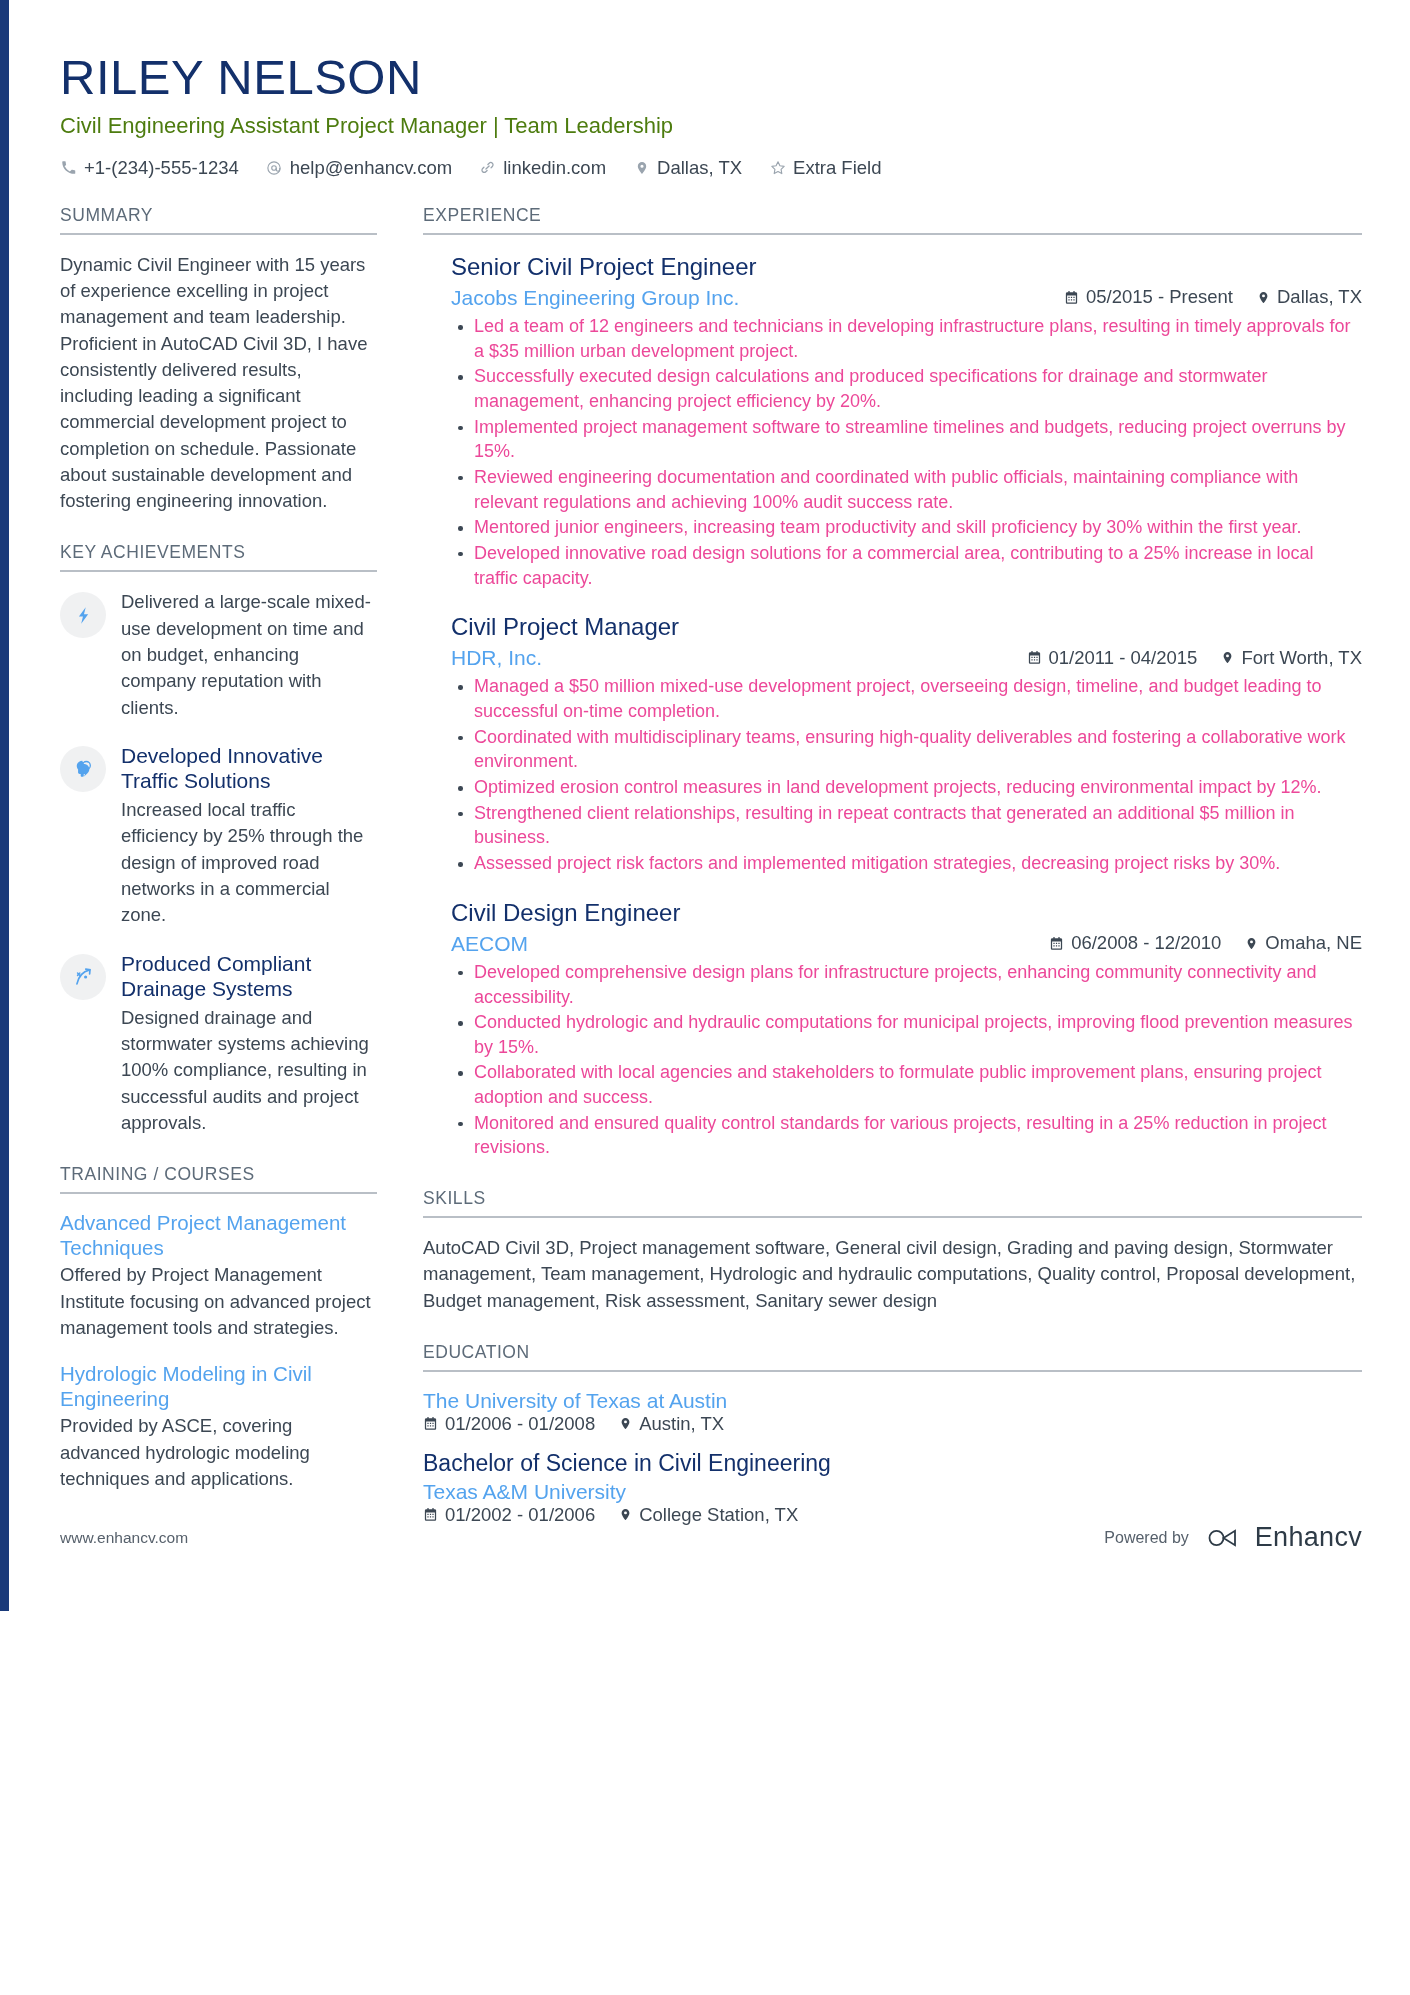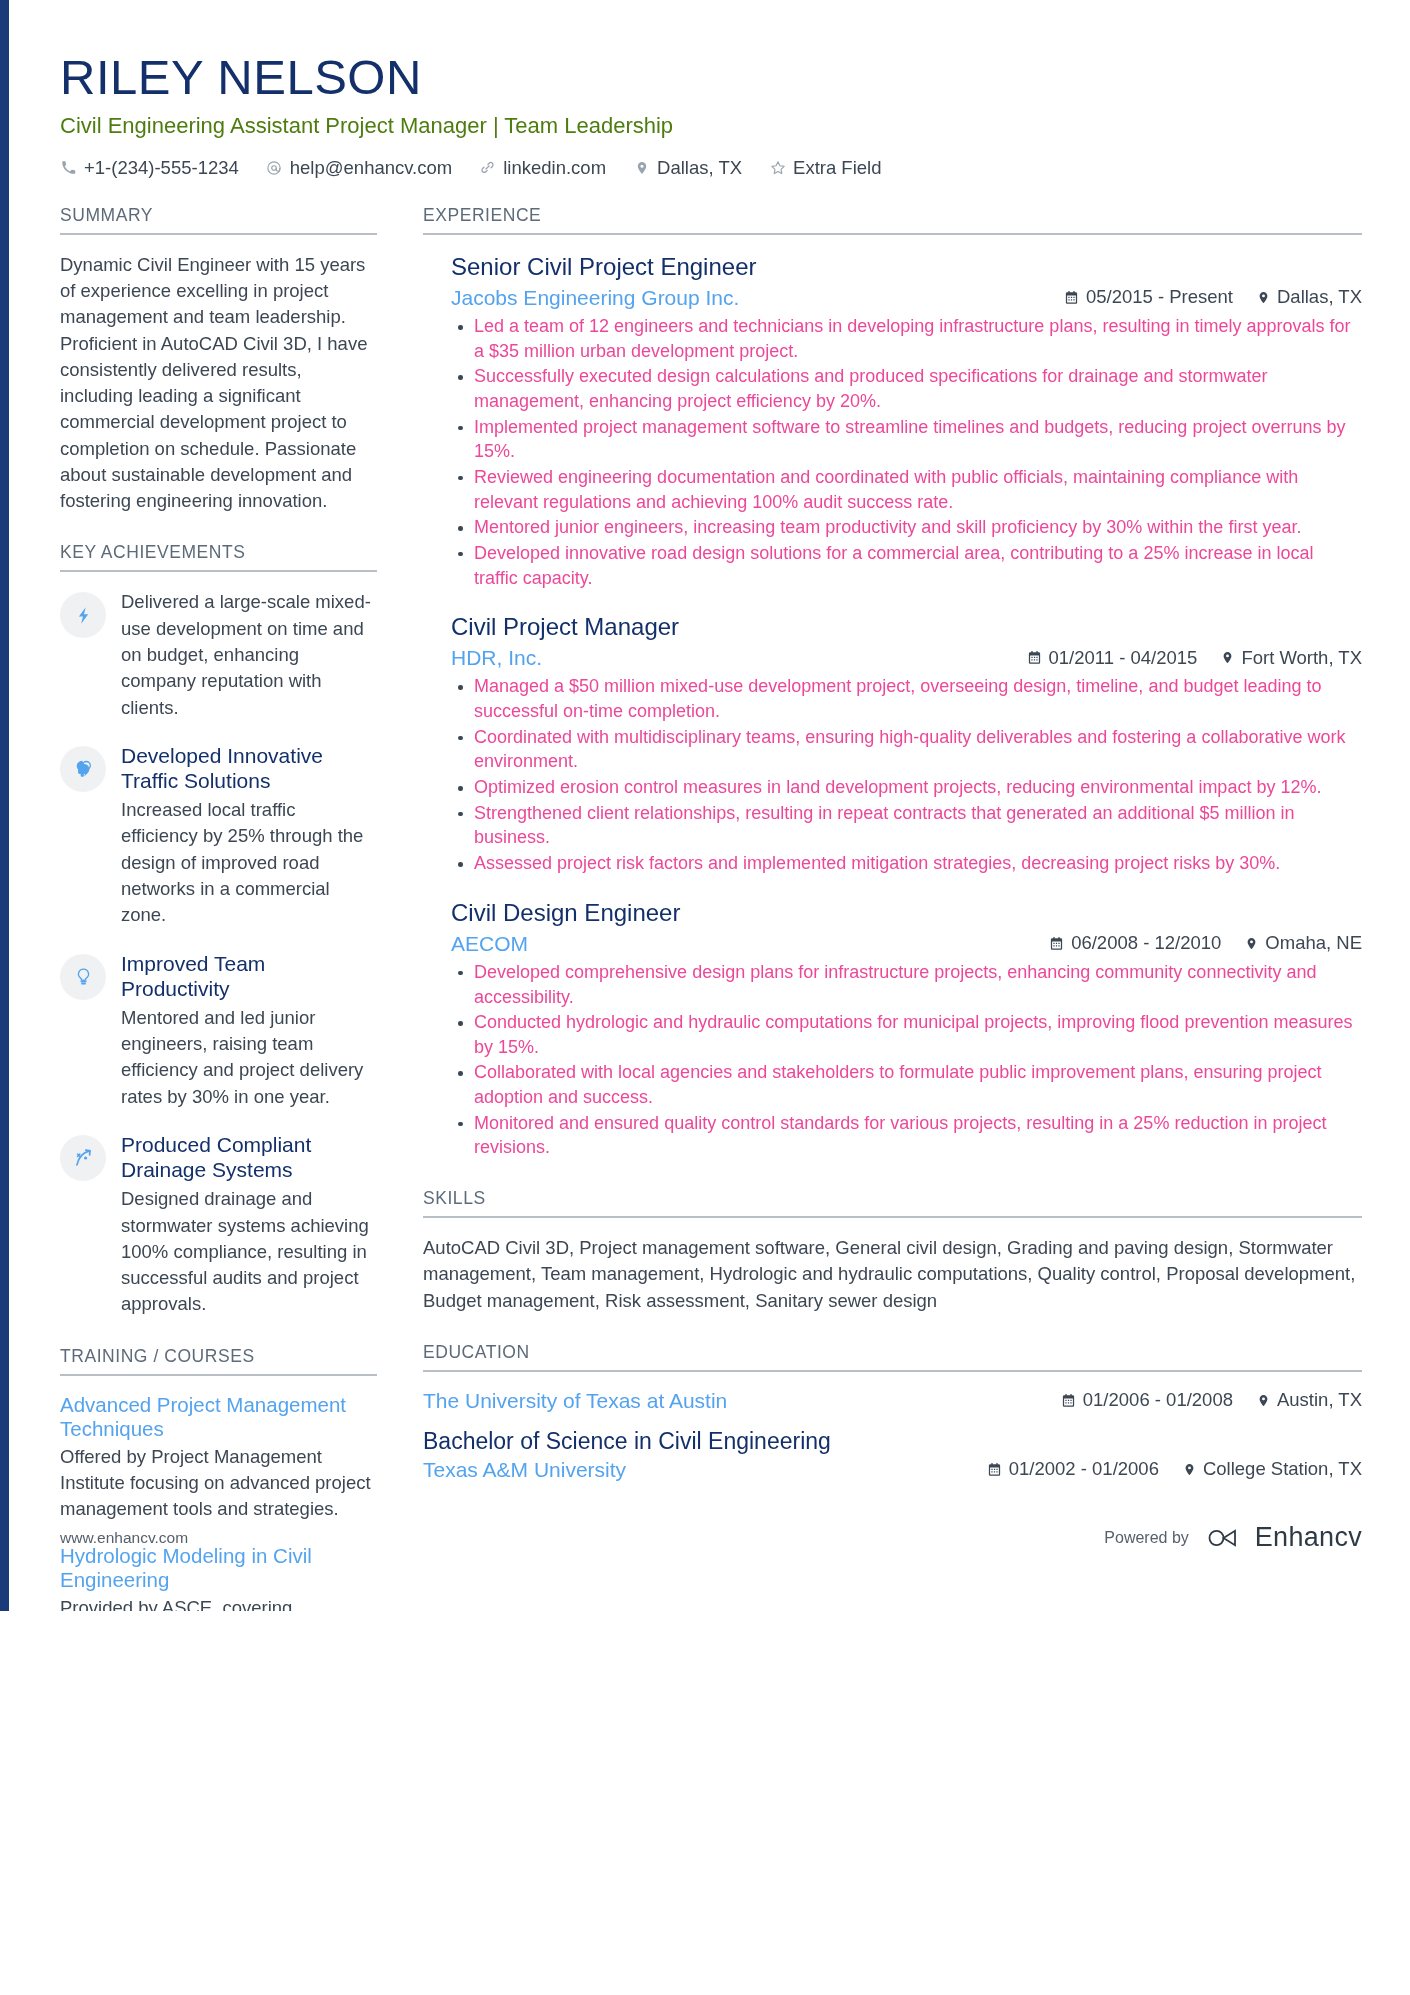--- a/index.html
+++ b/index.html
@@ -203,20 +203,21 @@
   .edu-degree {
     font-size: 23px;
     color: #13306b;
     line-height: 1.25;
   }
   .edu-meta {
     display: flex;
     align-items: baseline;
     justify-content: space-between;
     margin-top: 2px;
+    flex-direction: column;
   }
   .edu-school {
     font-size: 21px;
     color: #54a3ee;
   }
 
   
   .footer {
     position: absolute;
     left: 60px; right: 48px;
@@ -347,33 +348,20 @@
                   <path d="M10.5 3.2c-3.4 0-6.2 2.6-6.2 5.9 0 1.5.6 2.9 1.5 3.9v3.6c0 .9.8 1.7 1.8 1.7h1.2v2.1c0 .6.5 1.1 1.1 1.1h1.3c.6 0 1.1-.5 1.1-1.1v-2.1h1.3l-.9 2.9 3.6-3.5c1.5-1.2 2.4-3 2.4-5 0-3.3-2.8-5.9-6.2-5.9z"></path>
                   <circle cx="15.2" cy="8.6" r="4.6" fill="none" stroke="#54a3ee" stroke-width="1.5"></circle>
                 </svg>
               </div>
               <div class="ach-body">
                 <div class="ach-title">Developed Innovative Traffic Solutions</div>
                 <div class="ach-desc">Increased local traffic efficiency by 25% through the design of improved road networks in a commercial zone.</div>
               </div>
             </div>
 
-            <div class="ach">
-              <div class="ach-icon">
-                <svg width="19" height="19" viewBox="0 0 24 24" fill="none" stroke="#54a3ee" stroke-width="1.7">
-                  <path d="M12 2.6a6.3 6.3 0 0 0-3.6 11.5c.6.4 1 1.1 1 1.9v.6h5.2v-.6c0-.8.4-1.5 1-1.9A6.3 6.3 0 0 0 12 2.6z"></path>
-                  <path d="M9.4 18.4h5.2" stroke-linecap="round" stroke-width="2.4"></path>
-                  <path d="M10.2 21h3.6" stroke-linecap="round" stroke-width="2.4"></path>
-                </svg>
-              </div>
-              <div class="ach-body">
-                <div class="ach-title">Improved Team Productivity</div>
-                <div class="ach-desc">Mentored and led junior engineers, raising team efficiency and project delivery rates by 30% in one year.</div>
-              </div>
-            </div>
 
             <div class="ach">
               <div class="ach-icon">
                 <svg width="21" height="21" viewBox="0 0 24 24" fill="none" stroke="#54a3ee" stroke-width="1.9" stroke-linecap="round">
                   <path d="M4.5 20.5C6 12.5 11 6.5 19 4.4"></path>
                   <path d="M14.6 3.6L19.4 4.2 19 9"></path>
                   <circle cx="14.4" cy="12.6" r="1.8" fill="#54a3ee" stroke="none"></circle>
                   <path d="M5.2 8.1l2.6 2.6M7.8 8.1l-2.6 2.6" stroke-width="1.7"></path>
                 </svg>
               </div>

